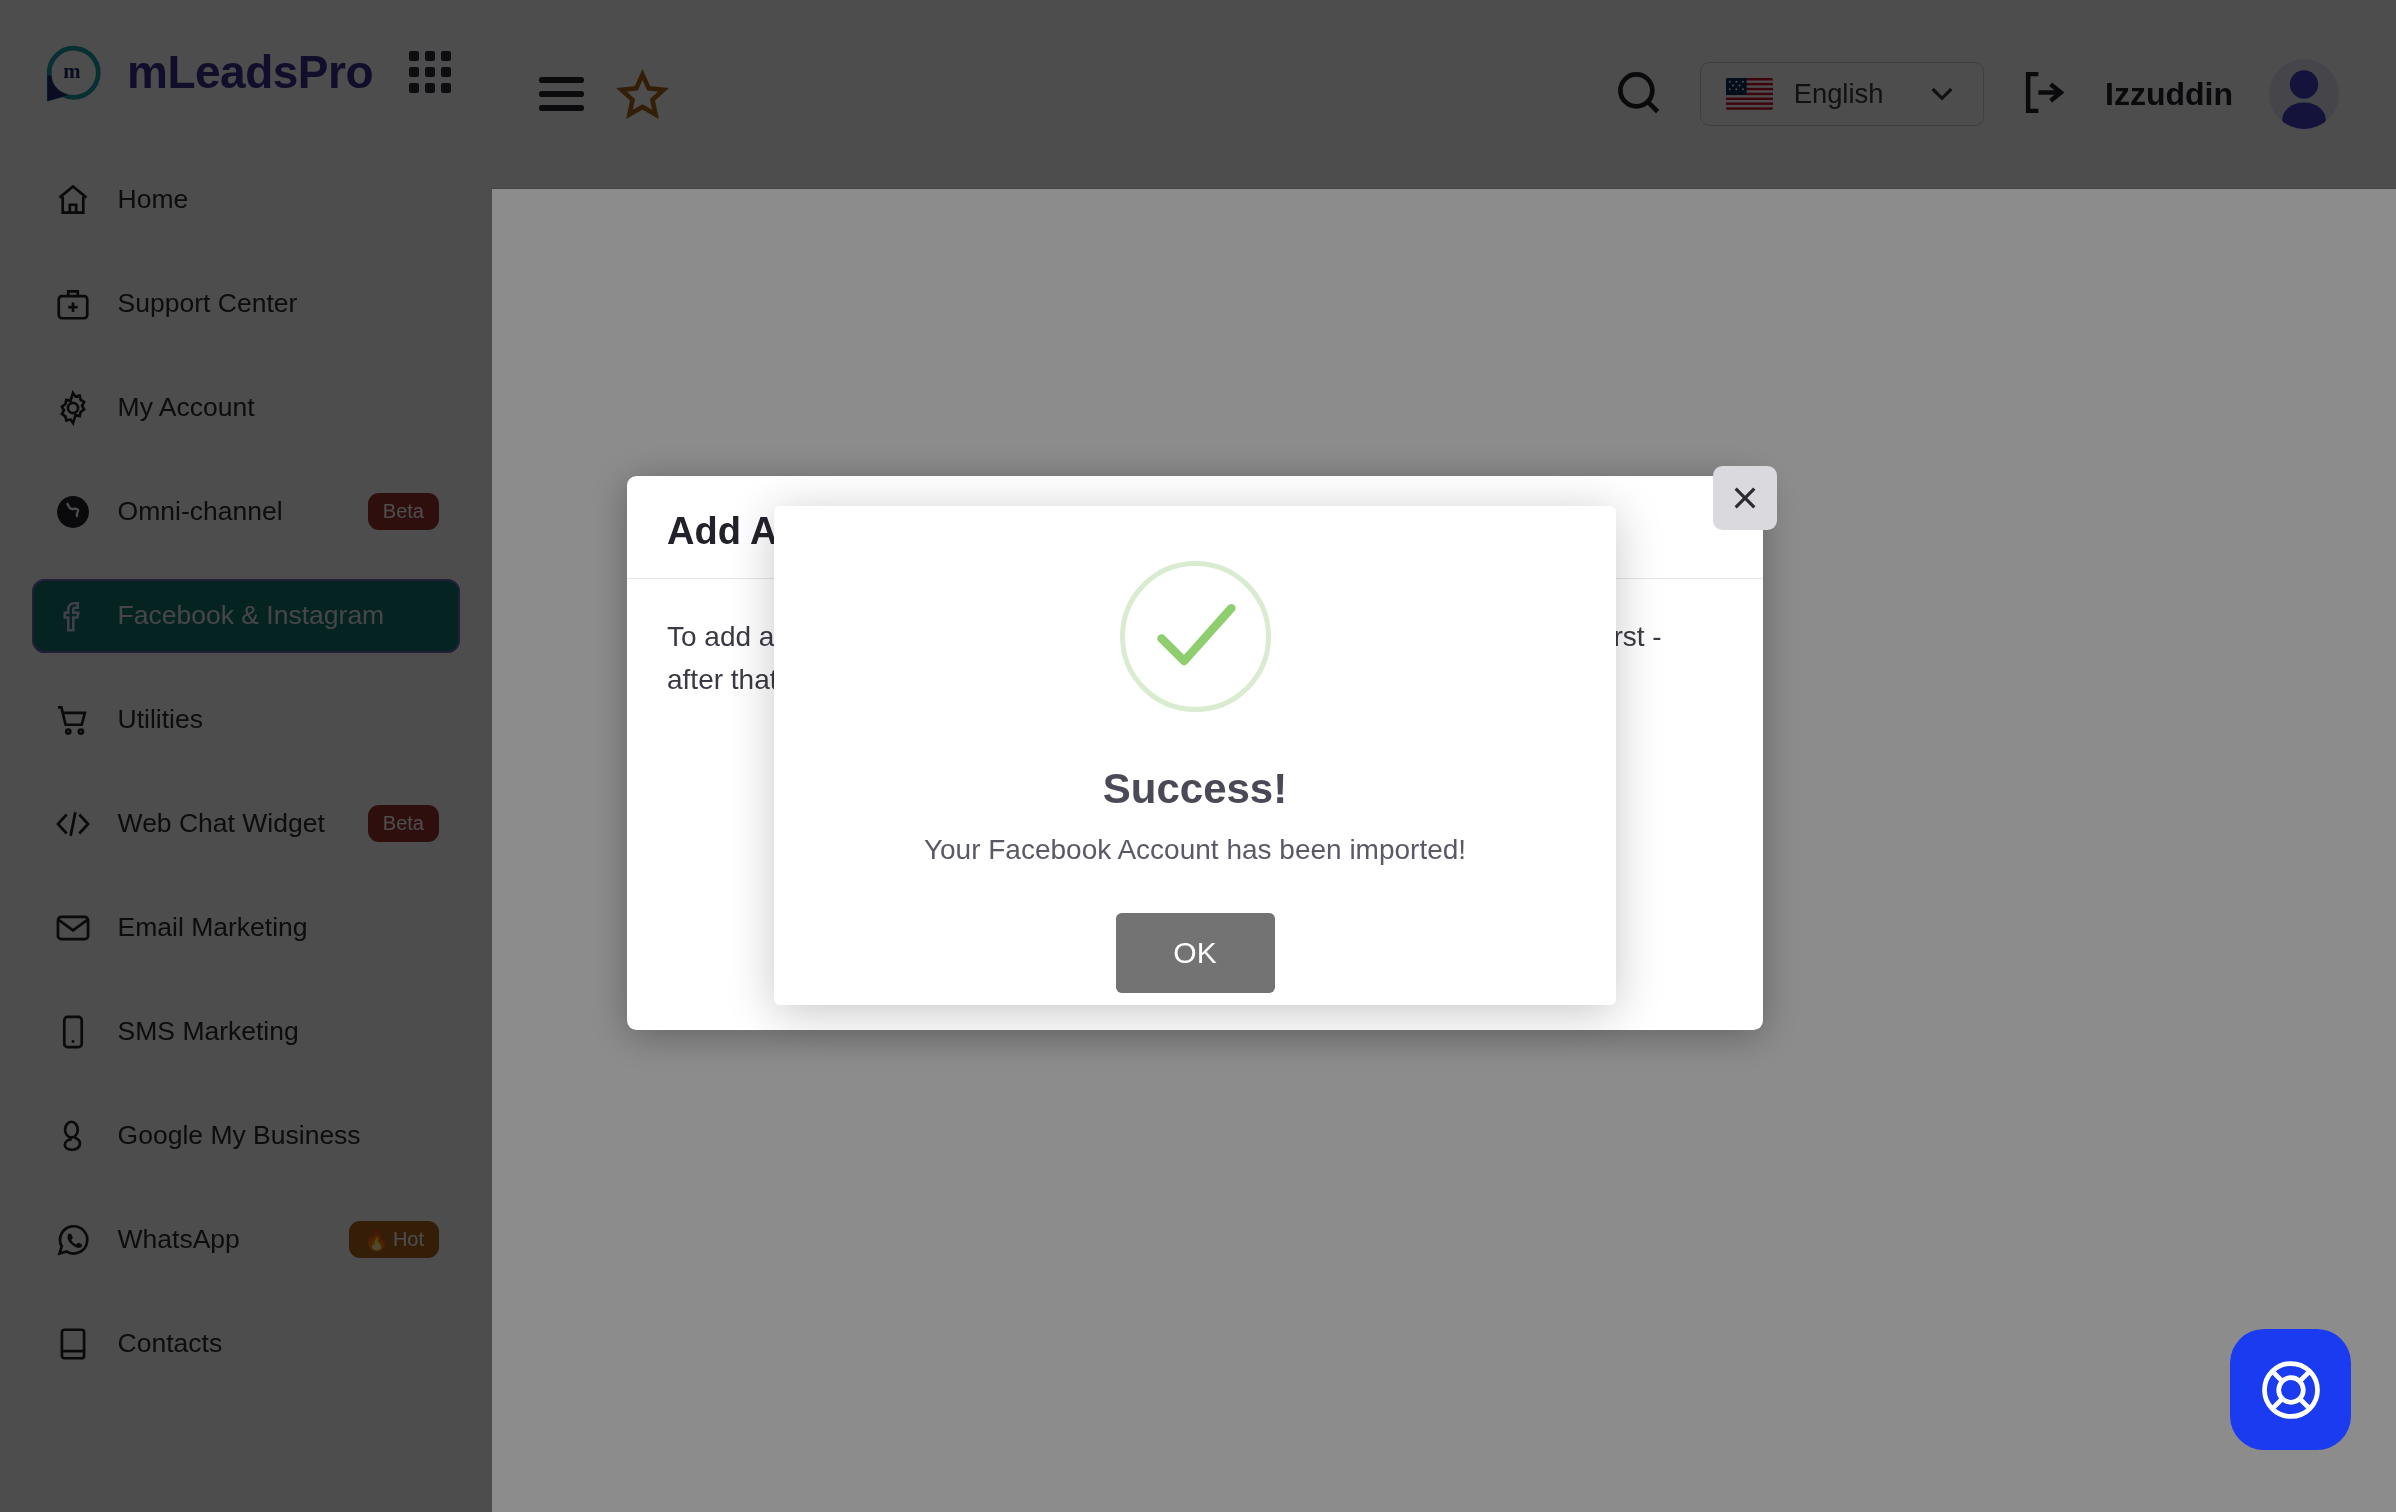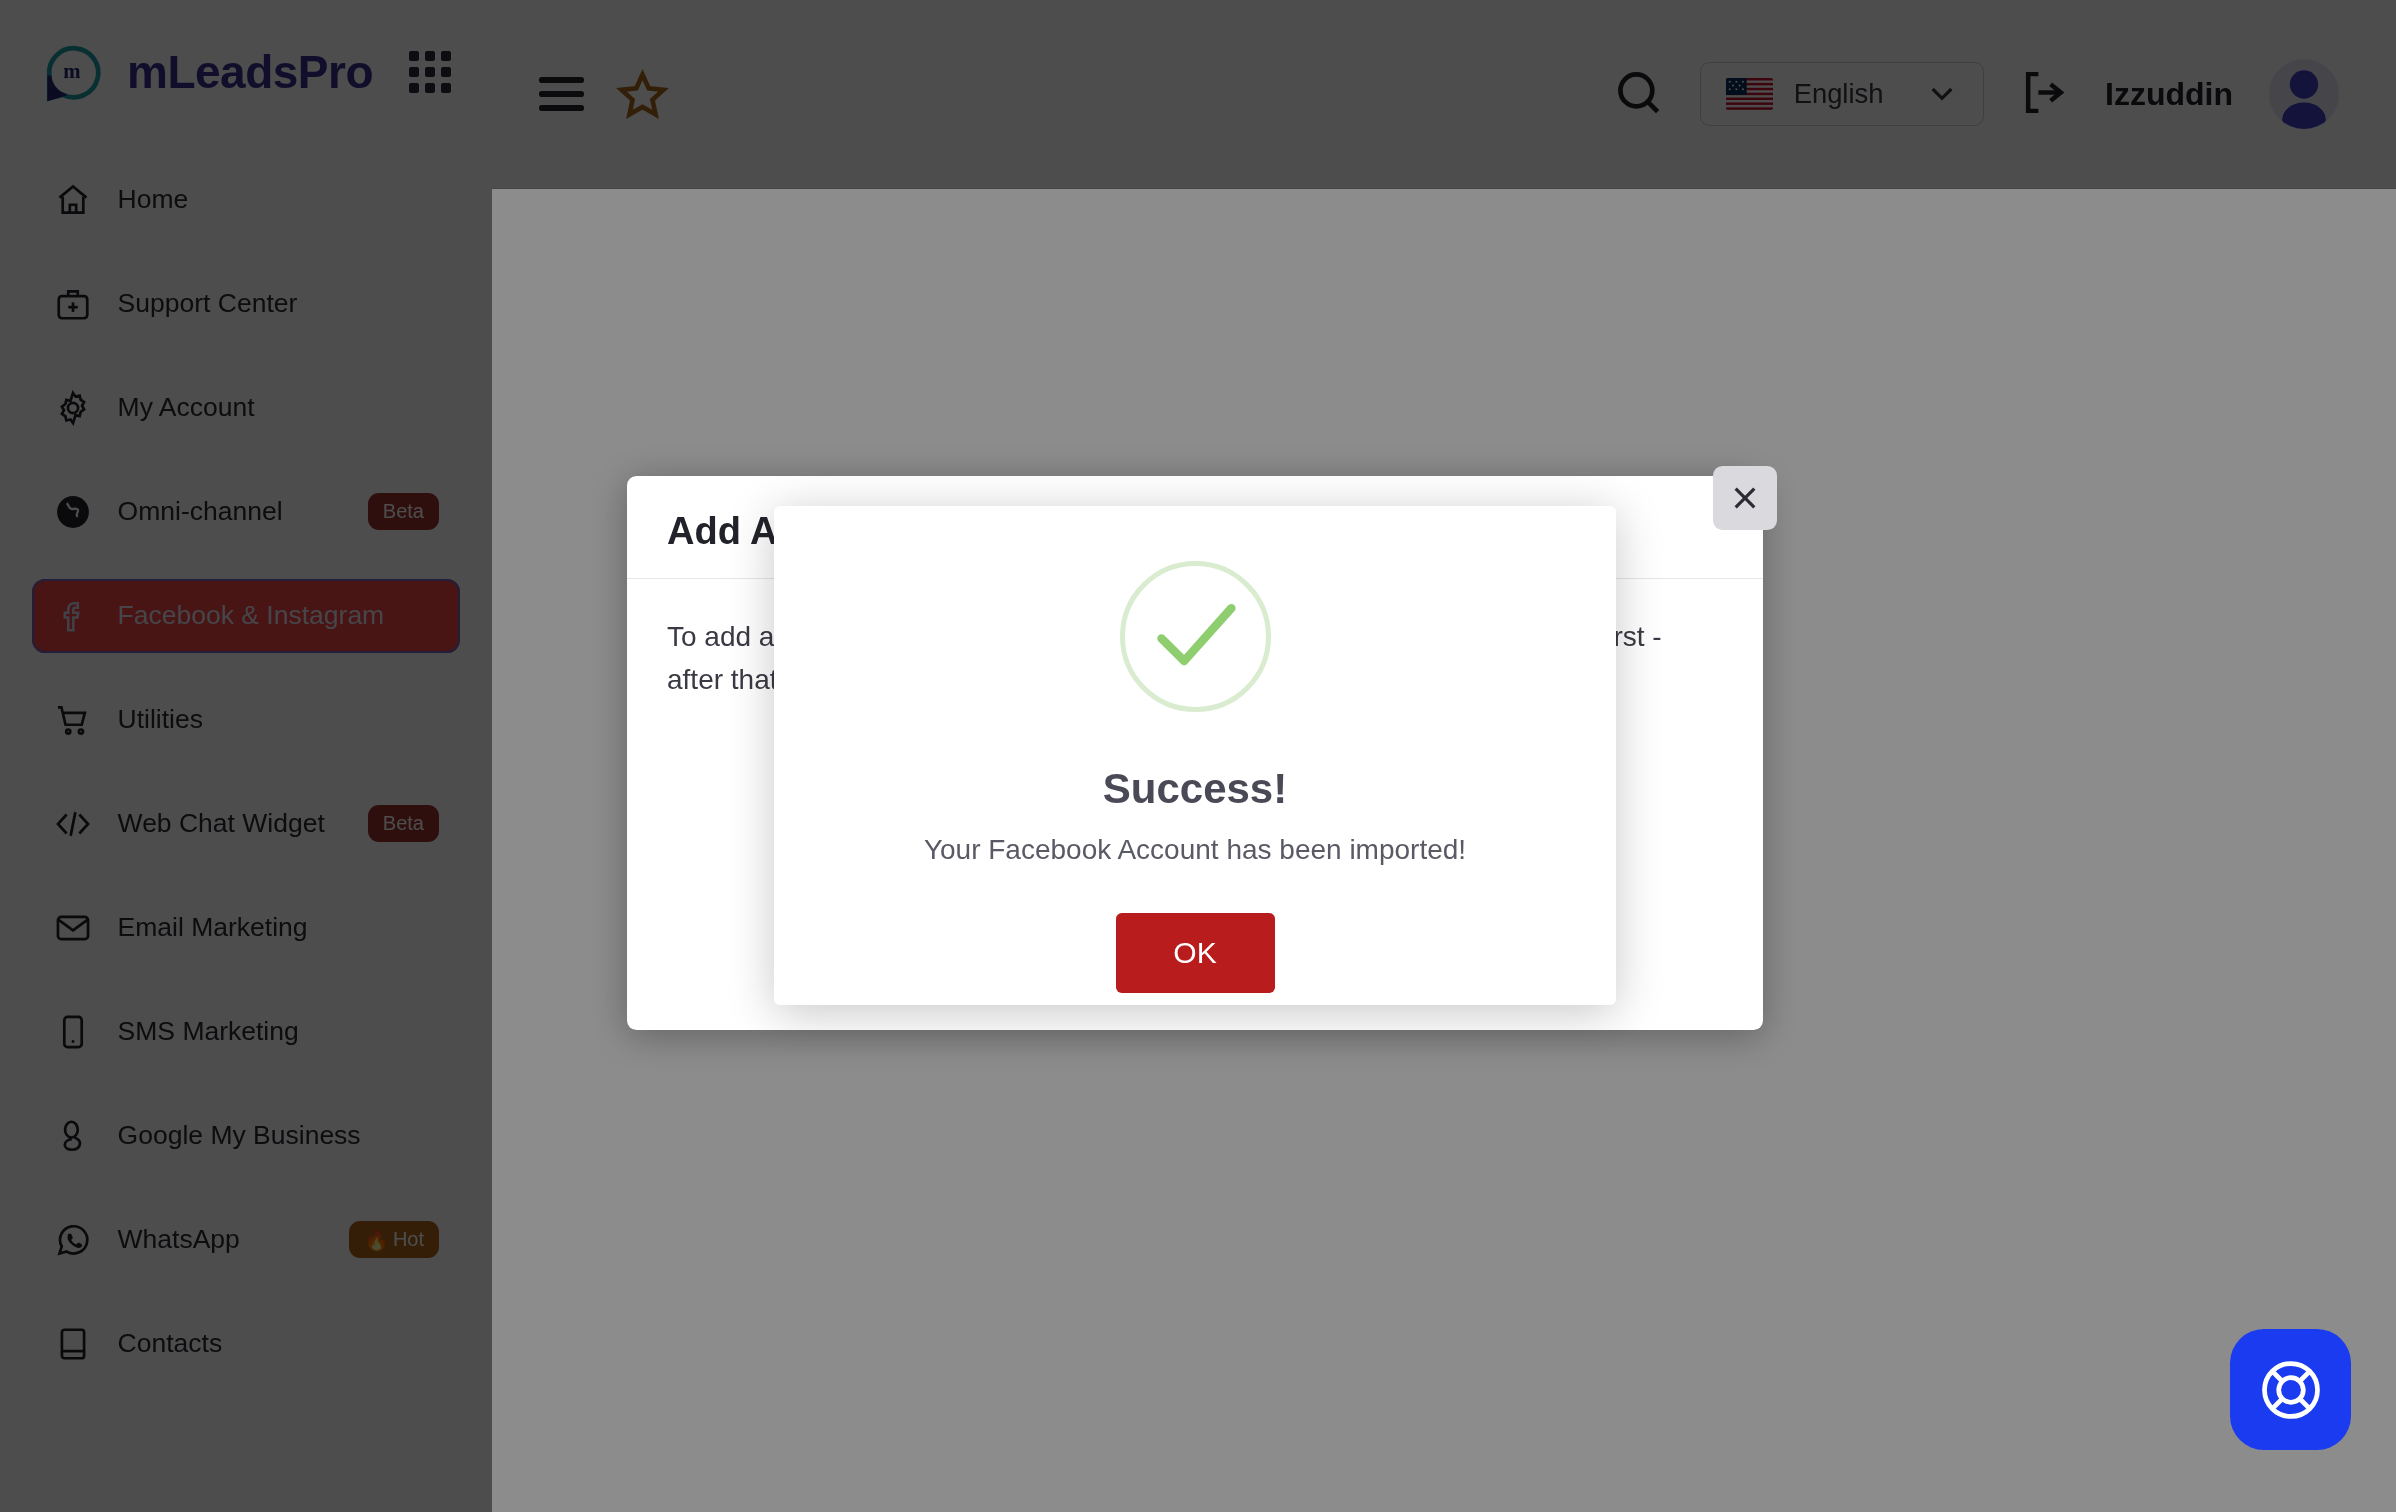--- a/index.html
+++ b/index.html
@@ -29,21 +29,21 @@
   .grid-dots i { display:block; width:9.5px; height:9.5px; border-radius:1.9px; background:#2e2e38; }
 
   .nav { margin-top:47px; padding:0 32px; }
   .nav-item {
     display:flex; align-items:center; gap:24.6px;
     height:74px; padding:0 21px; border-radius:13.2px;
     color:#2b2b33; font-size:26.5px; position:relative; margin-bottom:30px;
   }
   .nav-item .ico { width:40px; height:40px; flex:none; display:flex; align-items:center; justify-content:center; }
   .nav-item .ico svg { width:38px; height:38px; stroke:#22222a; fill:none; stroke-width:1.7; }
-  .nav-item.active { background:#ef4444; color:#e8e6f5; box-shadow:0 0 0 1.9px #6f67c0 inset; }
+  .nav-item.active { background:#0f766e; color:#e8e6f5; box-shadow:0 0 0 1.9px #6f67c0 inset; }
   .nav-item.active .ico svg { stroke:#d9d6f0; fill:none; }
   .nav-label { white-space:nowrap; }
   .badge {
     margin-left:auto; font-size:20px; padding:6.6px 15px; border-radius:11px;
     color:#fff; font-weight:400; white-space:nowrap;
   }
   .badge.beta { background:#9e2f2f; }
   .badge.hot  { background:#b1661e; display:flex; align-items:center; gap:3.8px; }
 
   
@@ -99,21 +99,21 @@
     display:flex; flex-direction:column; align-items:center;
     box-shadow:0 7.6px 47px rgba(0,0,0,.22); padding-top:55px;
   }
   .check-wrap { width:151px; height:151px; position:relative; margin-bottom:53px; }
   .check-circle { width:151px; height:151px; border-radius:50%; border:5.7px solid #d9ecd0; }
   .check-mark { position:absolute; left:0; top:0; width:151px; height:151px; }
   .check-mark svg { width:151px; height:151px; stroke:#8fce6f; fill:none; stroke-width:9; stroke-linecap:round; stroke-linejoin:round; }
   .success-title { font-size:42px; font-weight:700; color:#4a4a56; margin-bottom:21px; }
   .success-text { font-size:28px; color:#5a5a66; margin-bottom:47px; }
   .ok-btn {
-    background:#b91c1c; color:#fff; font-size:30px; font-weight:500;
+    background:#737373; color:#fff; font-size:30px; font-weight:500;
     border:none; border-radius:5.7px; padding:23px 57px; min-width:159px;
   }
 
   
   .support-fab {
     position:absolute; right:45px; bottom:62px; width:121px; height:121px;
     border-radius:34px; background:#1a3bf0; display:flex; align-items:center;
     justify-content:center; z-index:70;
   }
   .support-fab svg { width:70px; height:70px; stroke:#fff; fill:none; stroke-width:5; }

